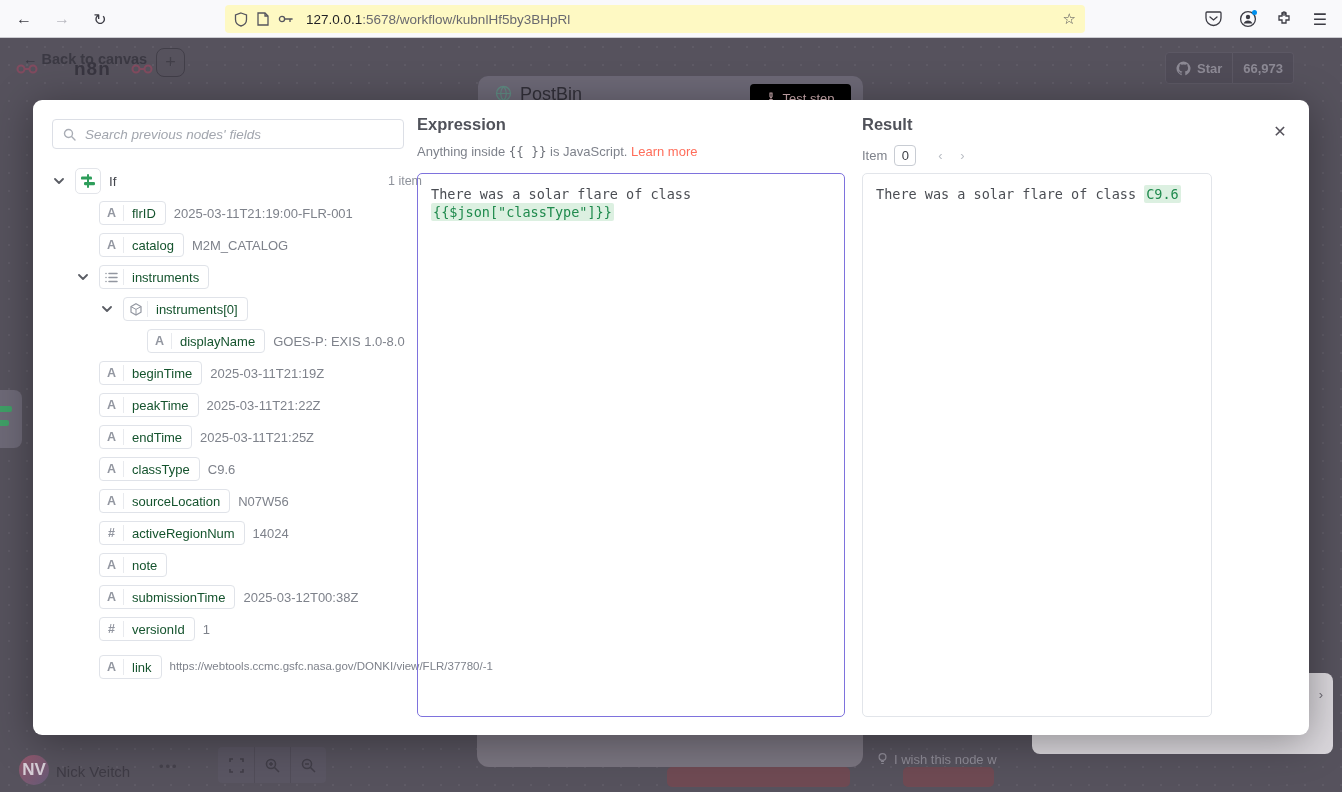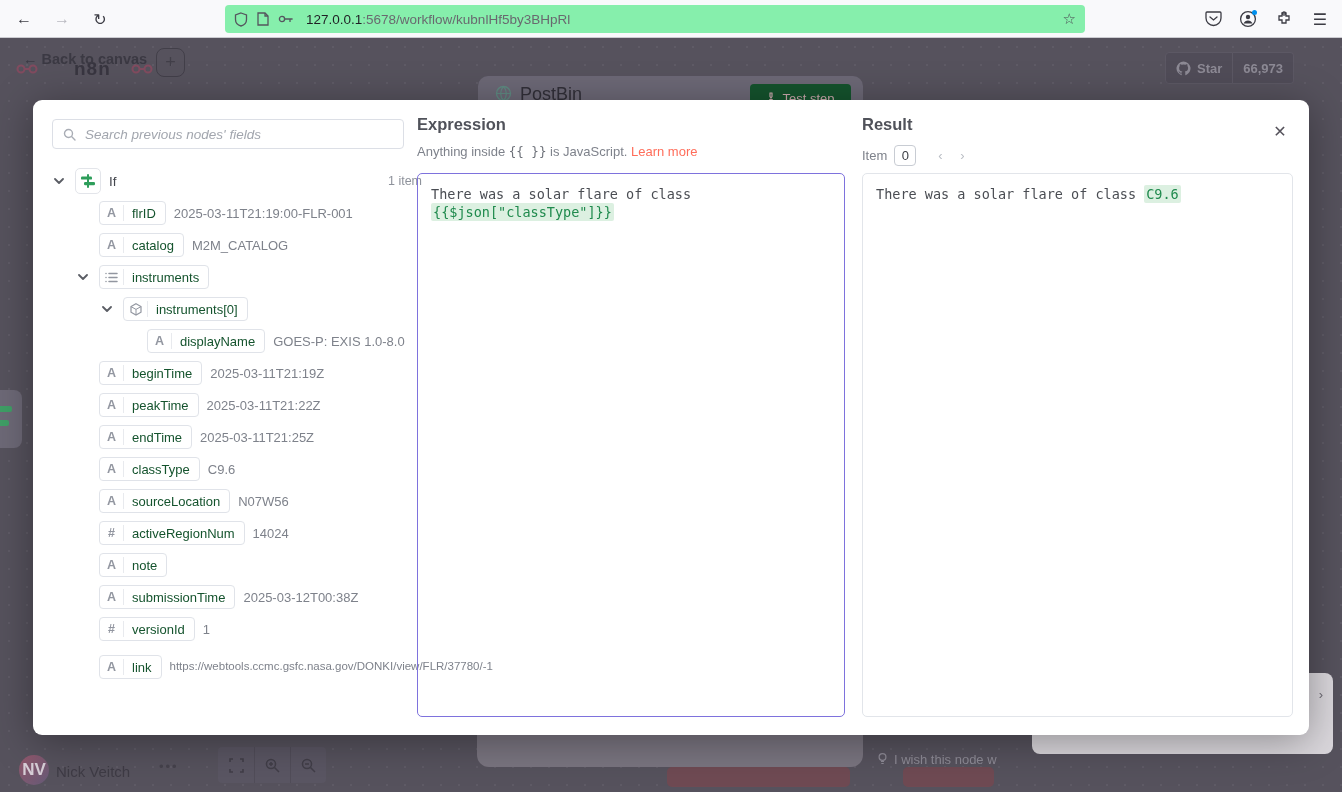--- a/index.html
+++ b/index.html
@@ -6,21 +6,21 @@
   html,body { width:1342px; height:792px; overflow:hidden;
     font-family:"Liberation Sans", sans-serif; background:#56525d; }
 
   
   .browser { position:absolute; left:0; top:0; width:1342px; height:38px;
     background:#f9f9fb; border-bottom:1px solid #ccccd1; z-index:30; }
   .bicon { position:absolute; top:9px; width:20px; height:20px; display:flex;
     align-items:center; justify-content:center; color:#3c3c44; font-size:16px; }
   .bicon.dis { color:#b9b9c0; }
   .urlbar { position:absolute; left:225px; top:5px; width:860px; height:28px;
-    background:#86efac; border-radius:4px; display:flex; align-items:center; }
+    background:#fef9c3; border-radius:4px; display:flex; align-items:center; }
   .urlbar .uicon { margin-left:9px; color:#55555e; display:flex; }
   .urltext { margin-left:12px; font-size:13.5px; color:#69696f; white-space:nowrap; }
   .urltext .host { color:#1f1f24; }
   .url-star { position:absolute; right:9px; color:#4c4c55; font-size:15px; }
 
   
   .canvas { position:absolute; left:0; top:38px; width:1342px; height:754px;
     background:#56525d;
     background-image:radial-gradient(#5f5b66 1px, transparent 1.2px);
     background-size:18px 18px; }
@@ -38,21 +38,21 @@
     padding:0 10px; }
   .gh-cell.first { border-radius:4px 0 0 4px; }
   .gh-cell.count { border-left:none; border-radius:0 4px 4px 0; font-weight:bold; }
 
   .ndv-top { position:absolute; left:478px; top:38px; width:385px; height:40px;
     background:#6c6876; border-radius:10px 10px 0 0; }
   .ndv-title { position:absolute; left:42px; top:8px; font-size:18px; font-weight:normal;
     color:#312f38; }
   .globe { position:absolute; left:17px; top:9px; color:#5f8a82; display:flex; }
   .test-step { position:absolute; right:12px; top:8px; width:101px; height:28px;
-    background:#14532d; border-radius:4px; color:#c9a9ad; font-size:13px;
+    background:#000000; border-radius:4px; color:#c9a9ad; font-size:13px;
     display:flex; align-items:center; justify-content:center; gap:6px; }
 
   .node-sliver { position:absolute; left:0; top:352px; width:22px; height:58px;
     background:#6d6977; border-radius:0 8px 8px 0; }
   .node-sliver .bar1 { position:absolute; left:0; top:16px; width:12px; height:6px;
     background:#3f9f66; border-radius:0 2px 2px 0; }
   .node-sliver .bar2 { position:absolute; left:0; top:30px; width:9px; height:6px;
     background:#3f9f66; border-radius:0 2px 2px 0; }
 
   .ndv-bottom { position:absolute; left:477px; top:657px; width:386px; height:72px;
@@ -123,21 +123,21 @@
   .col-title { position:absolute; top:15px; font-size:16.5px; font-weight:600; color:#50525a; }
   .hint { position:absolute; left:384px; top:44px; font-size:13px; color:#7e828b;
     white-space:nowrap; }
   .hint .braces { font-family:"DejaVu Sans Mono",monospace; font-size:12.5px; color:#6b6f77; }
   .learn-more { color:#ff6d5a; }
 
   .editor { position:absolute; left:384px; top:73px; width:428px; height:544px;
     border:1px solid #7e72dd; border-radius:5px; padding:11px 13px;
     font-family:"DejaVu Sans Mono",monospace; font-size:13.5px; line-height:18px;
     color:#4a4d53; white-space:pre-wrap; word-break:break-all; }
-  .resultbox { position:absolute; left:829px; top:73px; width:431px; height:544px;
+  .resultbox { position:absolute; left:829px; top:73px; width:350px; height:544px;
     border:1px solid #e2e5ea; border-radius:5px; padding:11px 13px;
     font-family:"DejaVu Sans Mono",monospace; font-size:13.5px; line-height:18px;
     color:#4a4d53; }
   .hl { background:#dcf0e1; color:#1f8a4d; border-radius:2px; padding:1px 2px; }
 
   .item-row { position:absolute; left:829px; top:45px; display:flex; align-items:center;
     font-size:13px; color:#7e828b; }
   .item-box { margin:0 7px; min-width:22px; height:21px; border:1px solid #c8ccd3;
     border-radius:4px; color:#3c3f45; display:flex; align-items:center;
     justify-content:center; padding:0 4px; }

